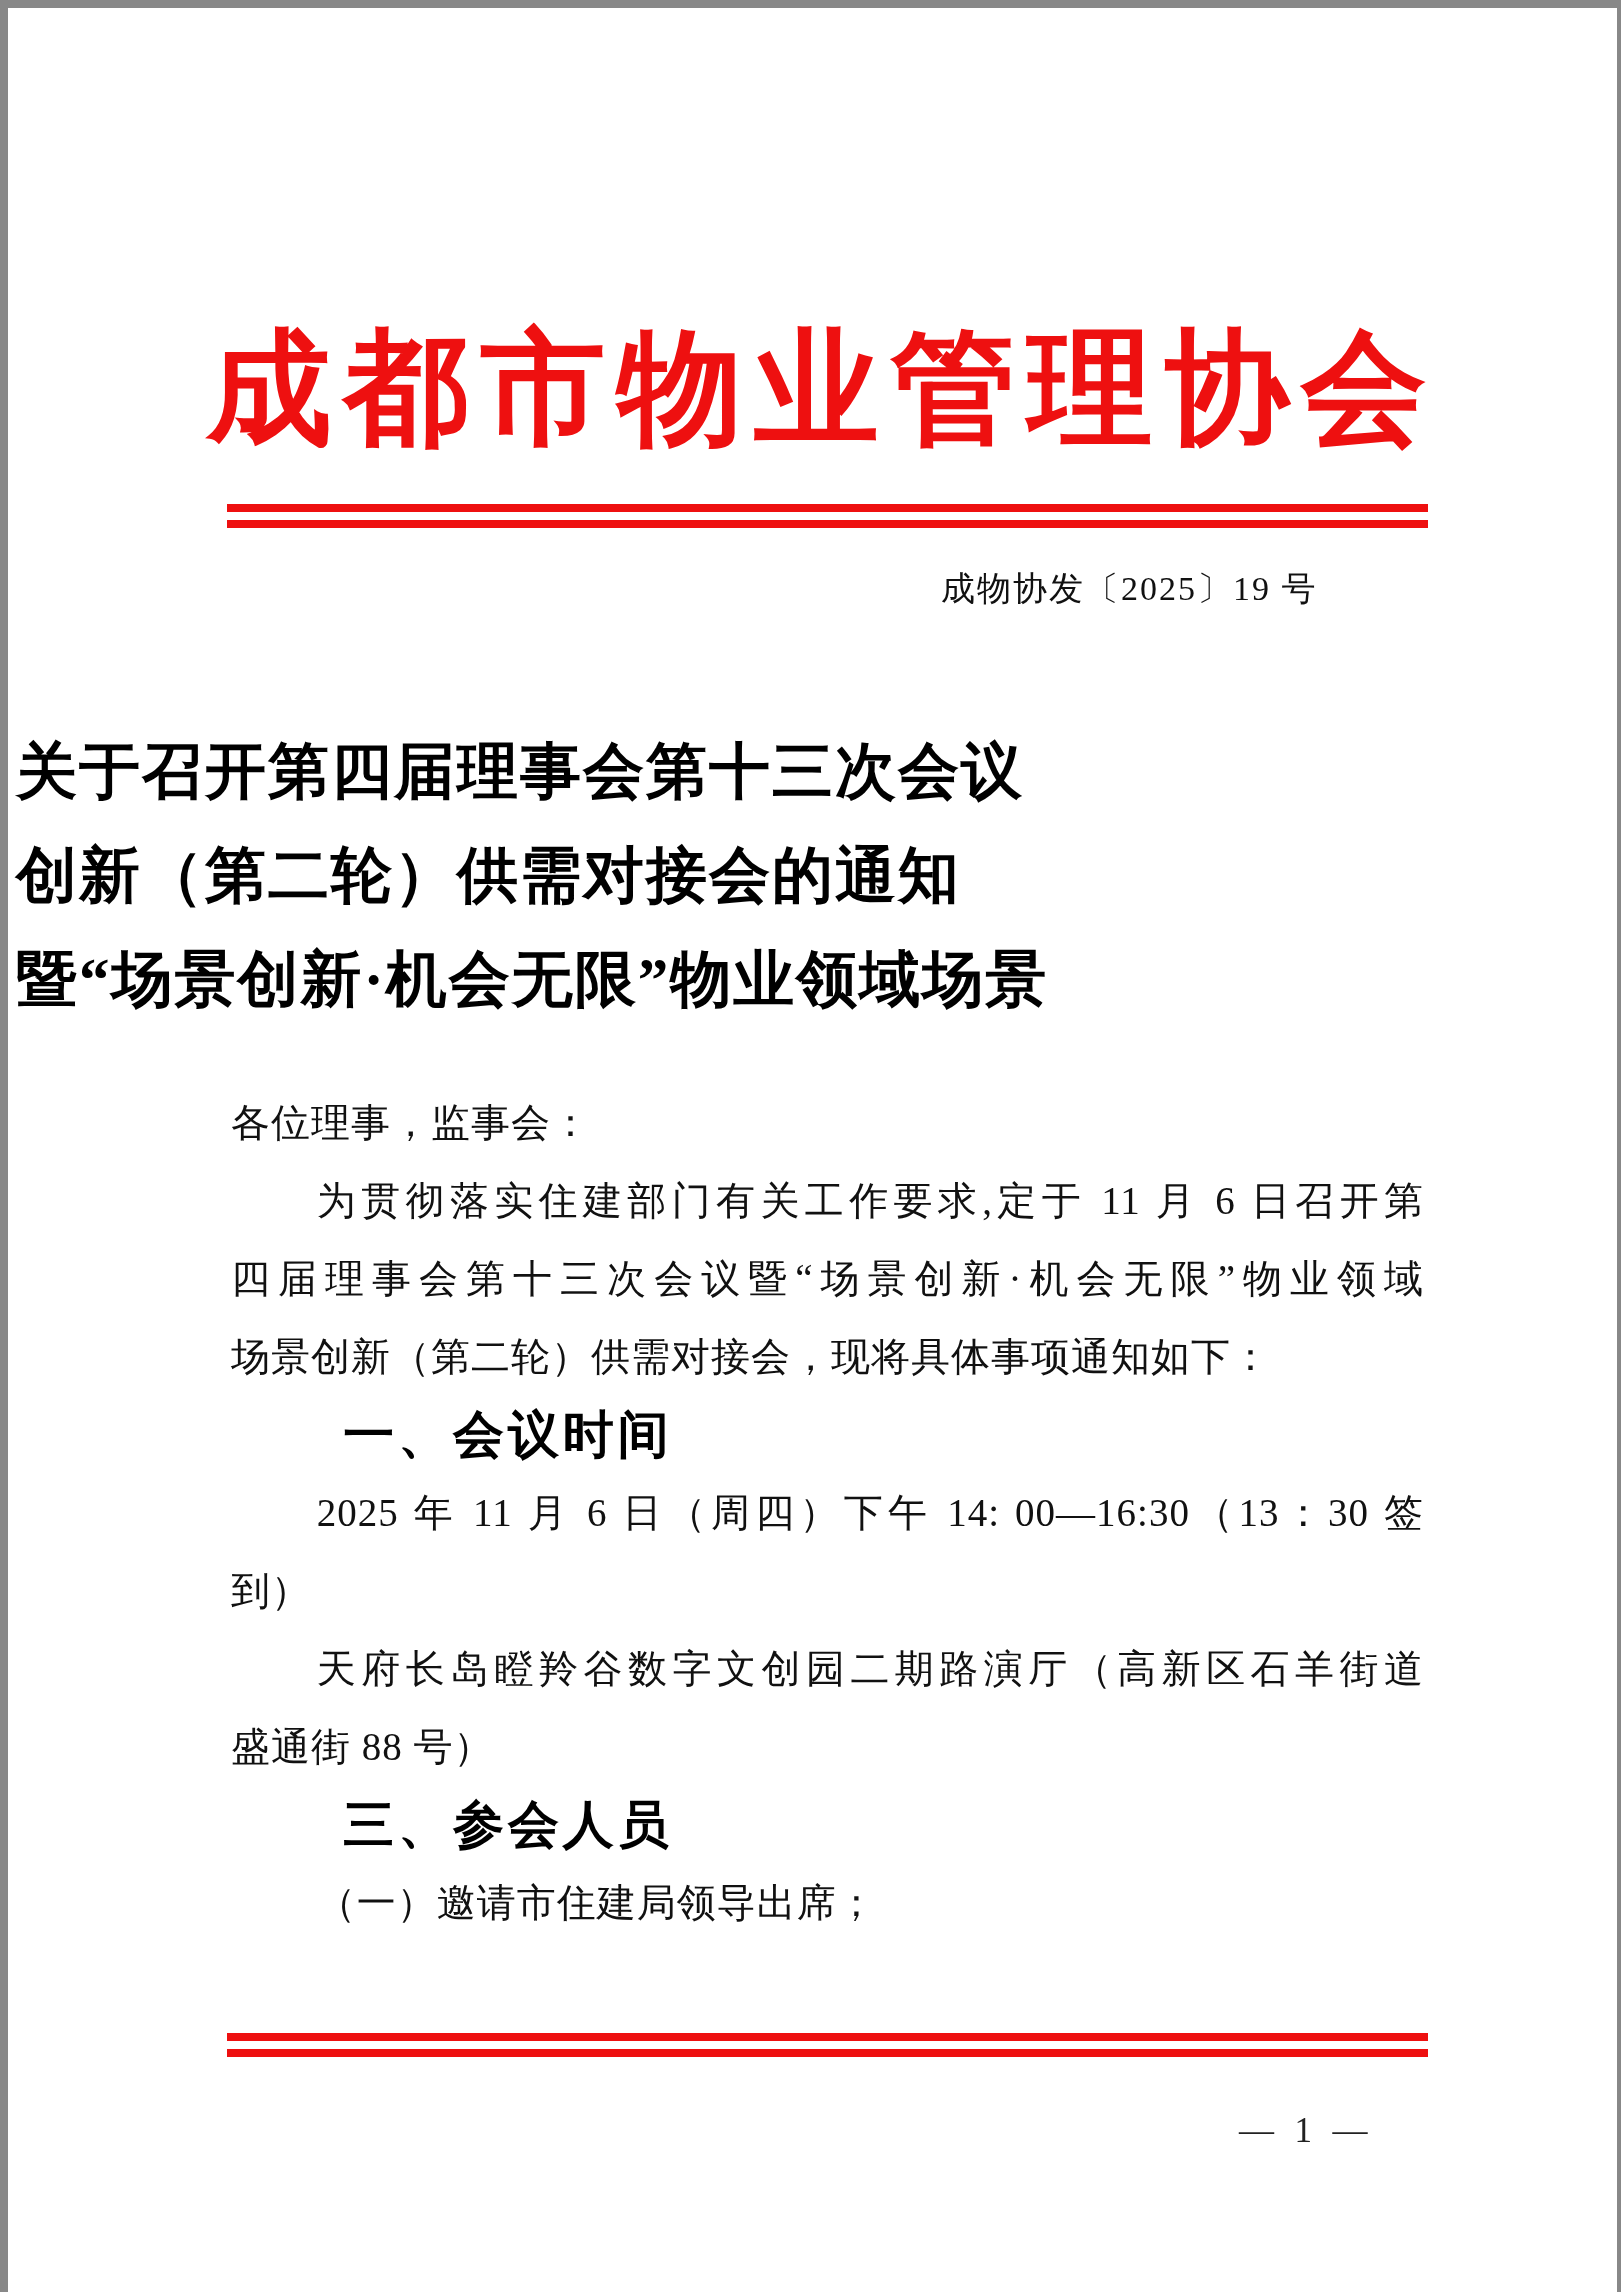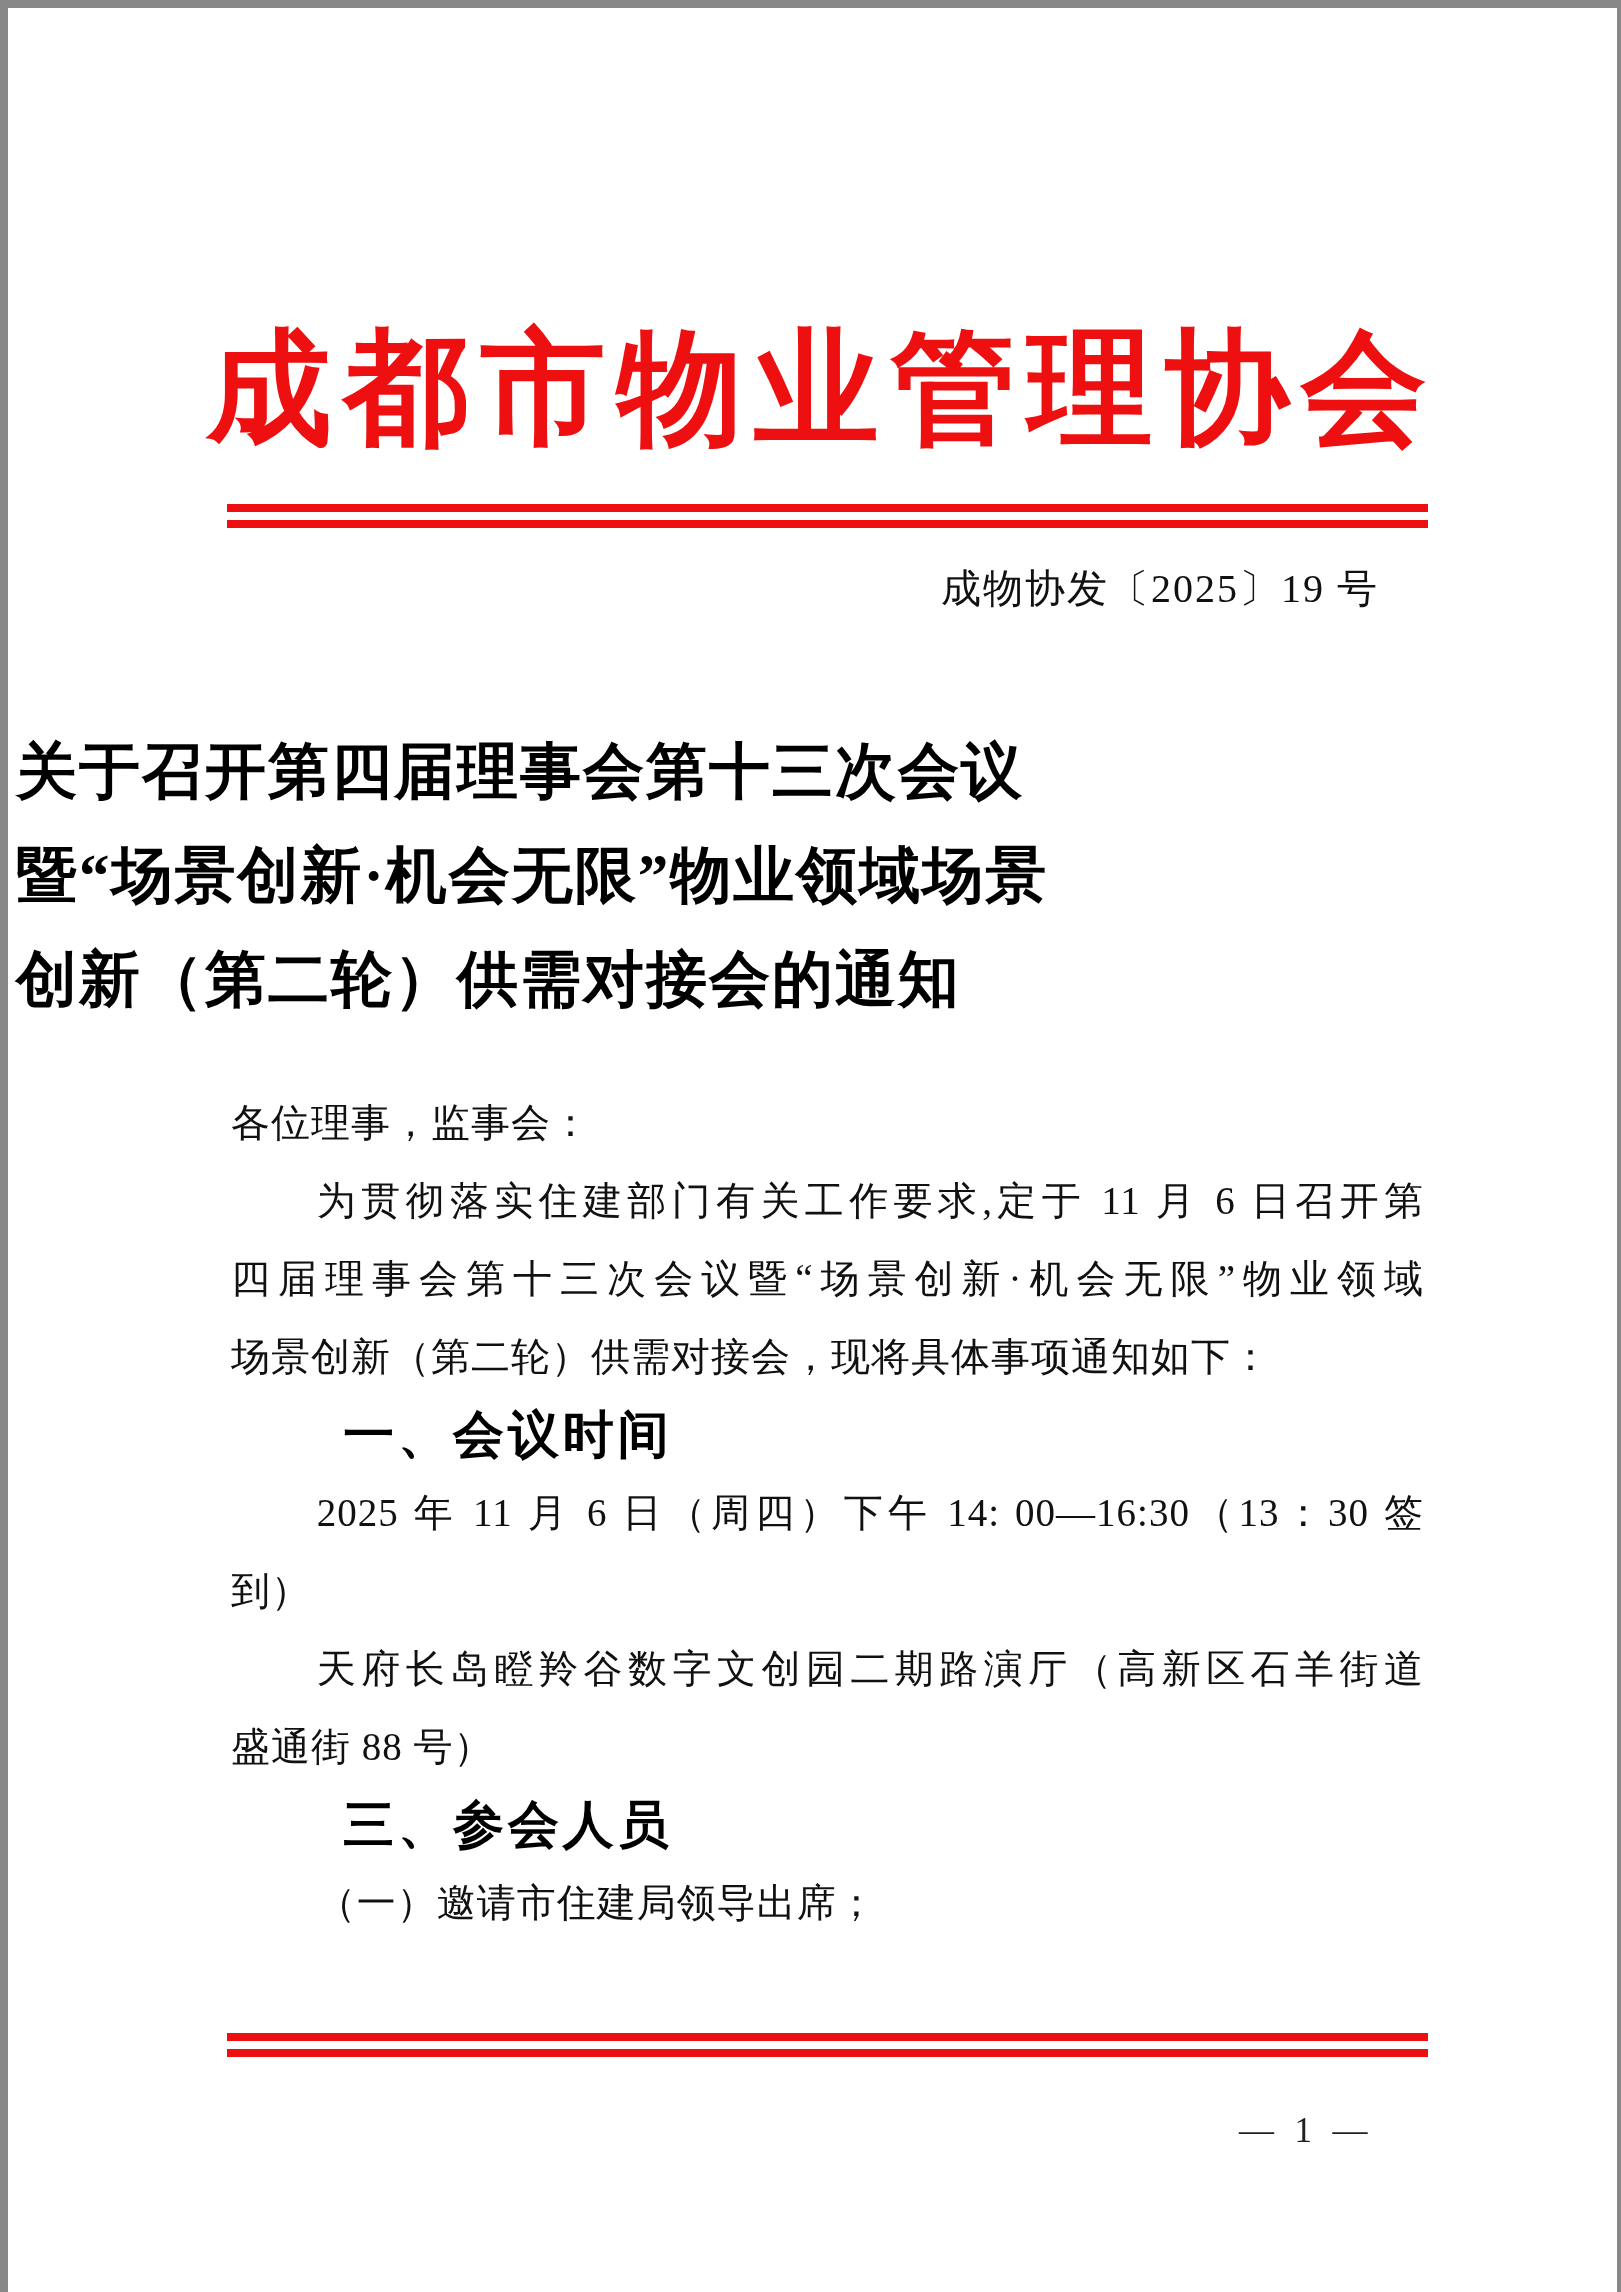--- a/index.html
+++ b/index.html
@@ -45,21 +45,21 @@
   .rule-footer { top: 2021px; }
   .rule-footer .thin { height: 2.9px; }
   .rule-footer .gap { height: 4.9px; }
   .rule-footer .thick { height: 5.9px; }
   .gap { background: transparent !important; }
 
   .doc-number {
     position: absolute;
     left: 929px;
     top: 547px;
-    font-size: 40px;
+    font-size: 34px;
     line-height: 59px;
     letter-spacing: 2px;
     color: #111;
     white-space: nowrap;
   }
 
   .doc-title {
     position: absolute;
     top: 708px;
     left: 0;
@@ -119,22 +119,22 @@
   <div class="rule rule-header">
     <div class="bar thick"></div>
     <div class="gap"></div>
     <div class="bar thin"></div>
   </div>
 
   <div class="doc-number">成物协发〔2025〕19 号</div>
 
   <div class="doc-title">
     <div class="t-line">关于召开第四届理事会第十三次会议</div>
+    <div class="t-line">创新（第二轮）供需对接会的通知</div>
     <div class="t-line">暨“场景创新·机会无限”物业领域场景</div>
-    <div class="t-line">创新（第二轮）供需对接会的通知</div>
   </div>
 
   <div class="body-block">
     <div class="b-line">各位理事，监事会：</div>
     <div class="b-line indent fill">为贯彻落实住建部门有关工作要求,定于 11 月 6 日召开第</div>
     <div class="b-line fill">四届理事会第十三次会议暨“场景创新·机会无限”物业领域</div>
     <div class="b-line">场景创新（第二轮）供需对接会，现将具体事项通知如下：</div>
     <div class="b-line heading indent">一、会议时间</div>
     <div class="b-line indent fill">2025 年 11 月 6 日（周四）下午 14: 00—16:30（13：30 签</div>
     <div class="b-line">到）</div>

